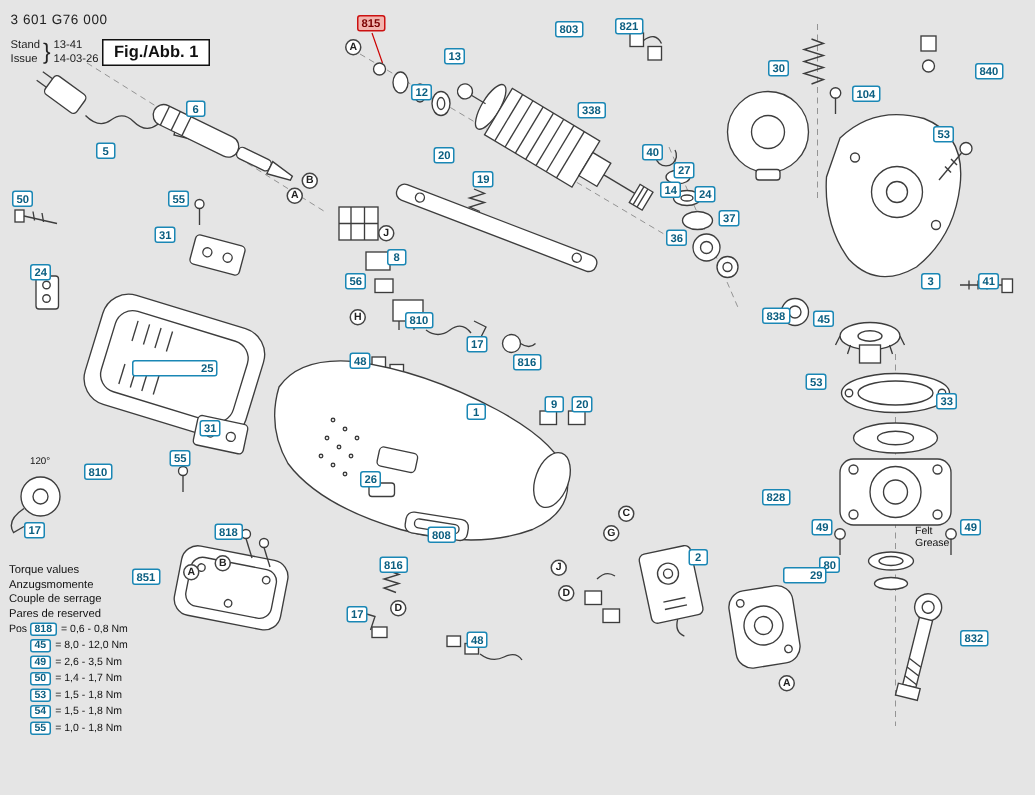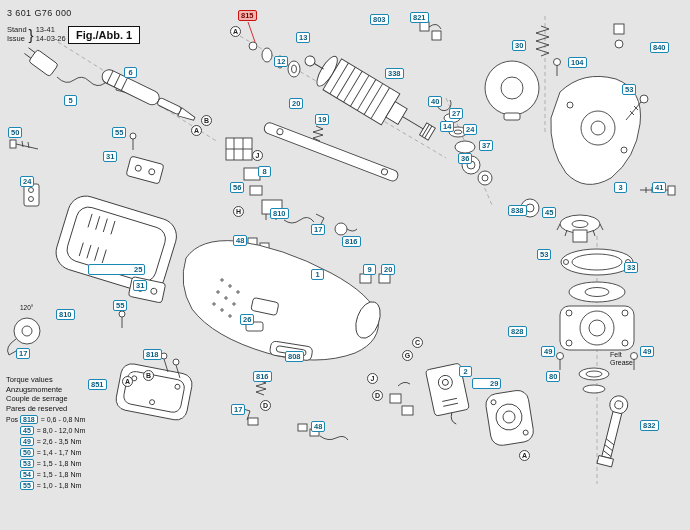--- a/index.html
+++ b/index.html
@@ -322,54 +322,54 @@
       <div class="callout" style="left: 274px; top: 56px;">12</div>
       <div class="callout" style="left: 124px; top: 67px;">6</div>
       <div class="callout" style="left: 64px; top: 95px;">5</div>
       <div class="callout" style="left: 289px; top: 98px;">20</div>
       <div class="callout" style="left: 315px; top: 114px;">19</div>
       <div class="callout" style="left: 428px; top: 96px;">40</div>
       <div class="callout" style="left: 449px; top: 108px;">27</div>
       <div class="callout" style="left: 440px; top: 121px;">14</div>
       <div class="callout" style="left: 463px; top: 124px;">24</div>
       <div class="callout" style="left: 479px; top: 140px;">37</div>
-      <div class="callout" style="left: 458px; top: 153px;">36</div>
+      <div class="callout" style="left: 444px; top: 153px;">36</div>
       <div class="callout" style="left: 8px; top: 127px;">50</div>
       <div class="callout" style="left: 112px; top: 127px;">55</div>
       <div class="callout" style="left: 103px; top: 151px;">31</div>
       <div class="callout" style="left: 20px; top: 176px;">24</div>
       <div class="callout" style="left: 258px; top: 166px;">8</div>
       <div class="callout" style="left: 230px; top: 182px;">56</div>
       <div class="callout" style="left: 652px; top: 182px;">41</div>
       <div class="callout" style="left: 614px; top: 182px;">3</div>
       <div class="callout" style="left: 508px; top: 205px;">838</div>
       <div class="callout" style="left: 542px; top: 207px;">45</div>
       <div class="callout" style="left: 270px; top: 208px;">810</div>
       <div class="callout" style="left: 311px; top: 224px;">17</div>
       <div class="callout" style="left: 233px; top: 235px;">48</div>
       <div class="callout" style="left: 342px; top: 236px;">816</div>
-      <div class="callout" style="left: 88px; top: 264px; padding-left: 45px;">25</div>
+      <div class="callout" style="left: 88px; top: 240px; padding-left: 45px;">25</div>
       <div class="callout" style="left: 537px; top: 249px;">53</div>
       <div class="callout" style="left: 624px; top: 262px;">33</div>
       <div class="callout" style="left: 133px; top: 280px;">31</div>
       <div class="callout" style="left: 311px; top: 269px;">1</div>
       <div class="callout" style="left: 363px; top: 264px;">9</div>
       <div class="callout" style="left: 381px; top: 264px;">20</div>
       <div class="callout" style="left: 113px; top: 300px;">55</div>
       <div class="callout" style="left: 56px; top: 309px;">810</div>
       <div class="callout" style="left: 240px; top: 314px;">26</div>
       <div class="callout" style="left: 508px; top: 326px;">828</div>
       <div class="callout" style="left: 16px; top: 348px;">17</div>
       <div class="callout" style="left: 143px; top: 349px;">818</div>
       <div class="callout" style="left: 285px; top: 351px;">808</div>
       <div class="callout" style="left: 541px; top: 346px;">49</div>
       <div class="callout" style="left: 640px; top: 346px;">49</div>
       <div class="callout" style="left: 459px; top: 366px;">2</div>
       <div class="callout" style="left: 546px; top: 371px;">80</div>
-      <div class="callout" style="left: 472px; top: 378px; padding-left: 17px;">29</div>
+      <div class="callout" style="left: 522px; top: 378px; padding-left: 17px;">29</div>
       <div class="callout" style="left: 88px; top: 379px;">851</div>
       <div class="callout" style="left: 253px; top: 371px;">816</div>
       <div class="callout" style="left: 231px; top: 404px;">17</div>
       <div class="callout" style="left: 311px; top: 421px;">48</div>
       <div class="callout" style="left: 640px; top: 420px;">832</div>
     </div>
   <div>
       <div class="lcallout" style="left: 230px; top: 26px;">A</div>
       <div class="lcallout" style="left: 201px; top: 115px;">B</div>
       <div class="lcallout" style="left: 191px; top: 125px;">A</div>

